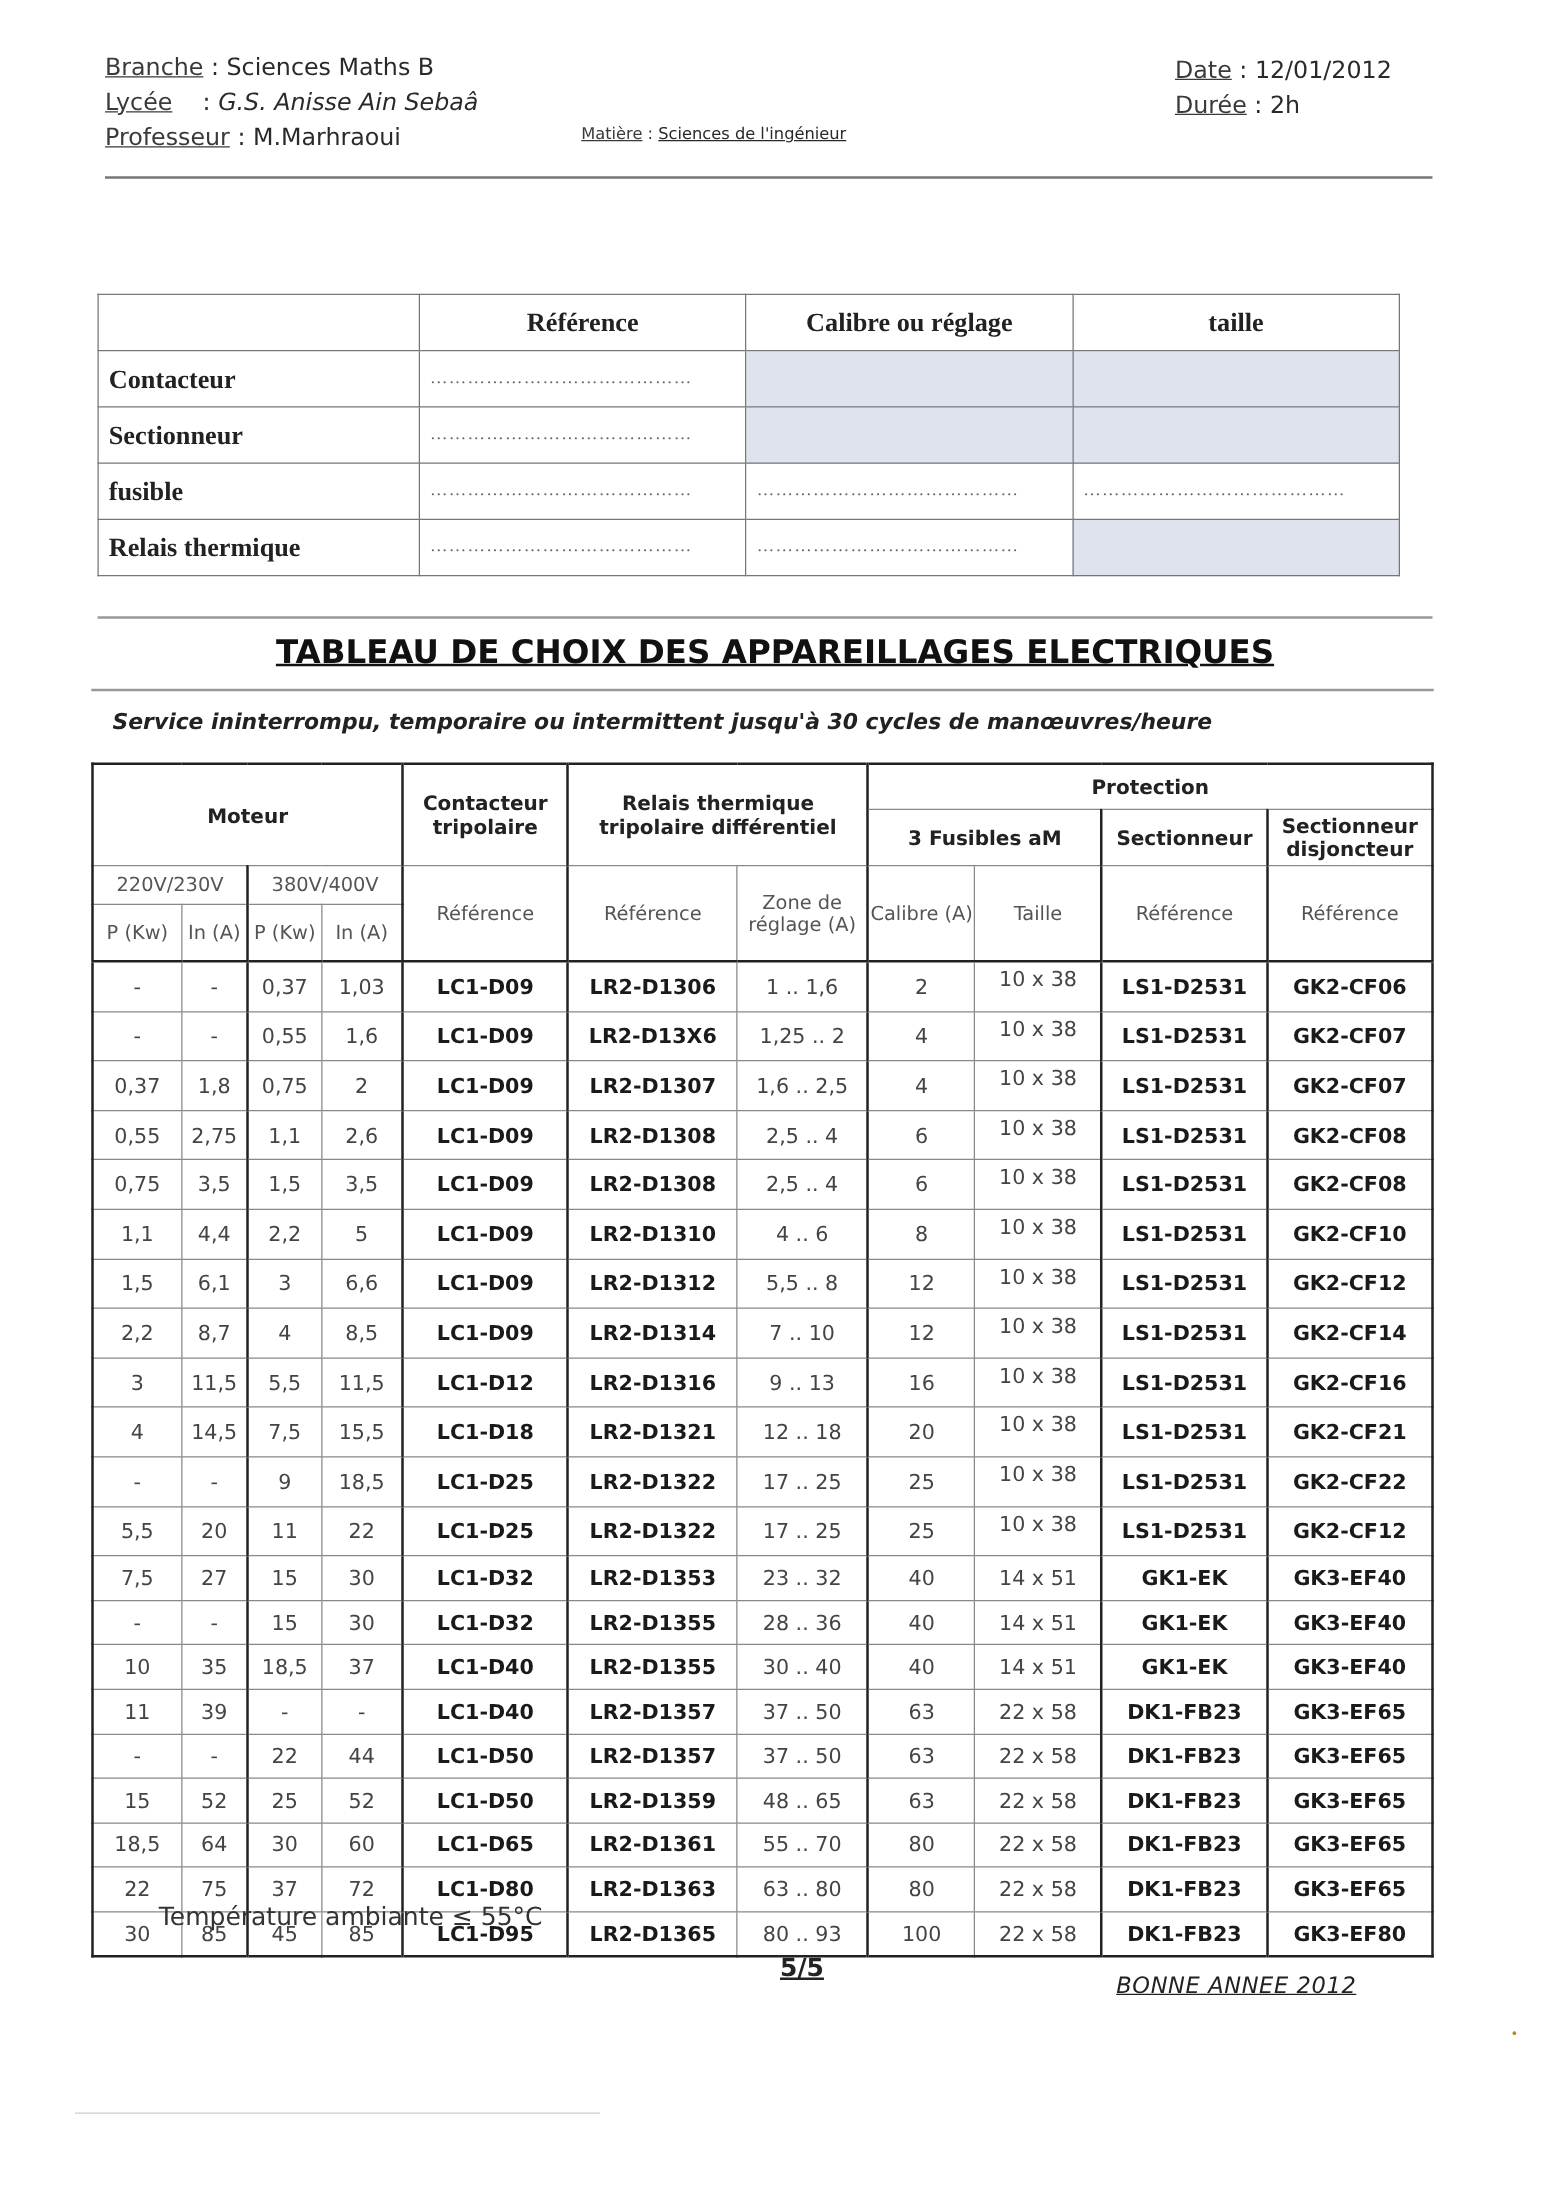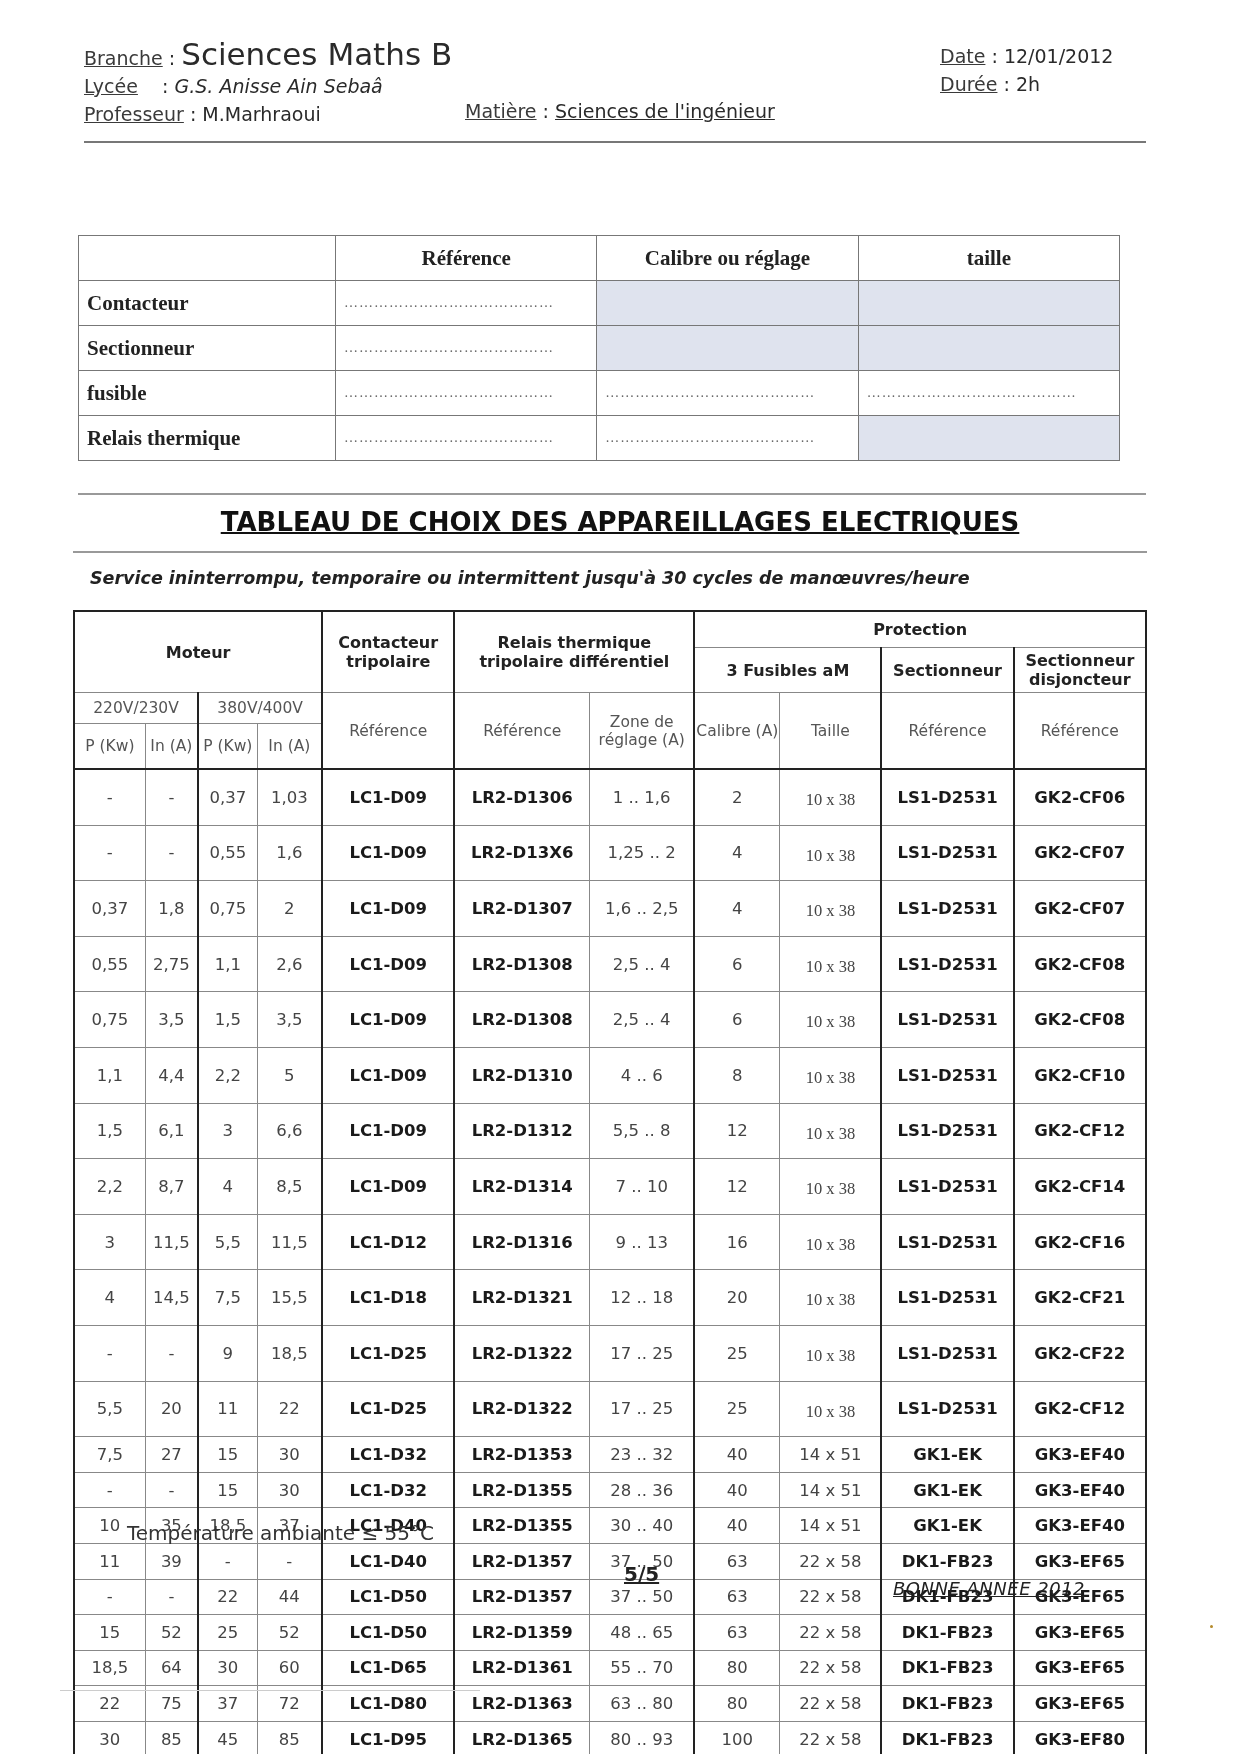--- a/index.html
+++ b/index.html
@@ -3,23 +3,23 @@
   <meta charset="utf-8">
   <style>
     html, body { margin: 0; padding: 0; background: #ffffff; }
     body { width: 1240px; height: 1754px; position: relative; overflow: hidden; color: #1c1c1c; }
     .page { position: absolute; left: 0; top: 0; width: 1240px; height: 1754px; }
 
     
     .hdr { position: absolute; font-family: "DejaVu Sans", sans-serif; font-size: 19px; color: #2a2a2a; }
     .hdr .k { text-decoration: underline; color: #3a3a3a; }
     .hdr-left { left: 84px; top: 40px; line-height: 28px; }
-    .hdr-left .big { font-size: 31px; }
+    .hdr-left .big { font-size: 19px; }
     .hdr-right { left: 940px; top: 42px; line-height: 28px; }
-    .hdr-subject { left: 465px; top: 100px; font-size: 19px; }
+    .hdr-subject { left: 465px; top: 100px; font-size: 13px; }
     .hdr-subject .k, .hdr-subject .v { text-decoration: underline; }
     .rule { position: absolute; height: 0; border-top: 2px solid #777; }
 
     
     .question { position: absolute; left: 84px; top: 152px; width: 1040px; font-family: "Liberation Sans", sans-serif; font-size: 21px; line-height: 30px; color: #2a2a2a; }
     .question b { font-weight: bold; color: #111; }
     .question .score { margin-left: 36px; font-family: "Liberation Serif", serif; font-weight: bold; letter-spacing: 1px; }
 
     
     table.answer { position: absolute; left: 78px; top: 235px; width: 1042px; border-collapse: collapse; font-family: "Liberation Serif", serif; }
@@ -38,21 +38,21 @@
     table.choice { position: absolute; left: 73px; top: 610px; width: 1074px; border-collapse: collapse; font-family: "DejaVu Sans", sans-serif; table-layout: fixed; border: 2.5px solid #222; }
     table.choice th, table.choice td { border: 1px solid #888; text-align: center; padding: 0; color: #444; }
     table.choice th.h1 { font-weight: bold; font-size: 16px; color: #222; height: 80px; }
     table.choice th.h1.prot { height: 35px; vertical-align: middle; }
     table.choice th.h1.sub { height: 44px; }
     table.choice th.h2 { font-weight: normal; font-size: 15.5px; color: #555; }
     table.choice th.volt { height: 30px; }
     table.choice th.pin { height: 44px; line-height: 19px; }
     table.choice td { height: 34.6px; font-size: 16.5px; }
     table.choice td.b { font-weight: bold; color: #1a1a1a; }
-    table.choice td.sz { vertical-align: top; padding-top: 20px; font-family: Liberation Serif, serif; }
+    table.choice td.sz { vertical-align: top; padding-top: 4px; }
     .thick-l { border-left: 2.5px solid #222 !important; }
     .thick-b { border-bottom: 2.5px solid #222 !important; }
 
     
     .foot { position: absolute; left: 127px; top: 1521px; font-family: "DejaVu Sans", sans-serif; font-size: 20px; line-height: 25px; color: #333; }
     .pagenum { position: absolute; left: 624px; top: 1562px; font-family: "DejaVu Sans", sans-serif; font-weight: bold; font-size: 20px; text-decoration: underline; color: #222; }
     .greet { position: absolute; left: 893px; top: 1578px; font-family: "DejaVu Sans", sans-serif; font-style: italic; font-size: 18px; text-decoration: underline; color: #222; letter-spacing: 0.5px; }
     .speck { position: absolute; width: 3px; height: 3px; background: #b58a2a; border-radius: 50%; }
   </style>
 </head>

